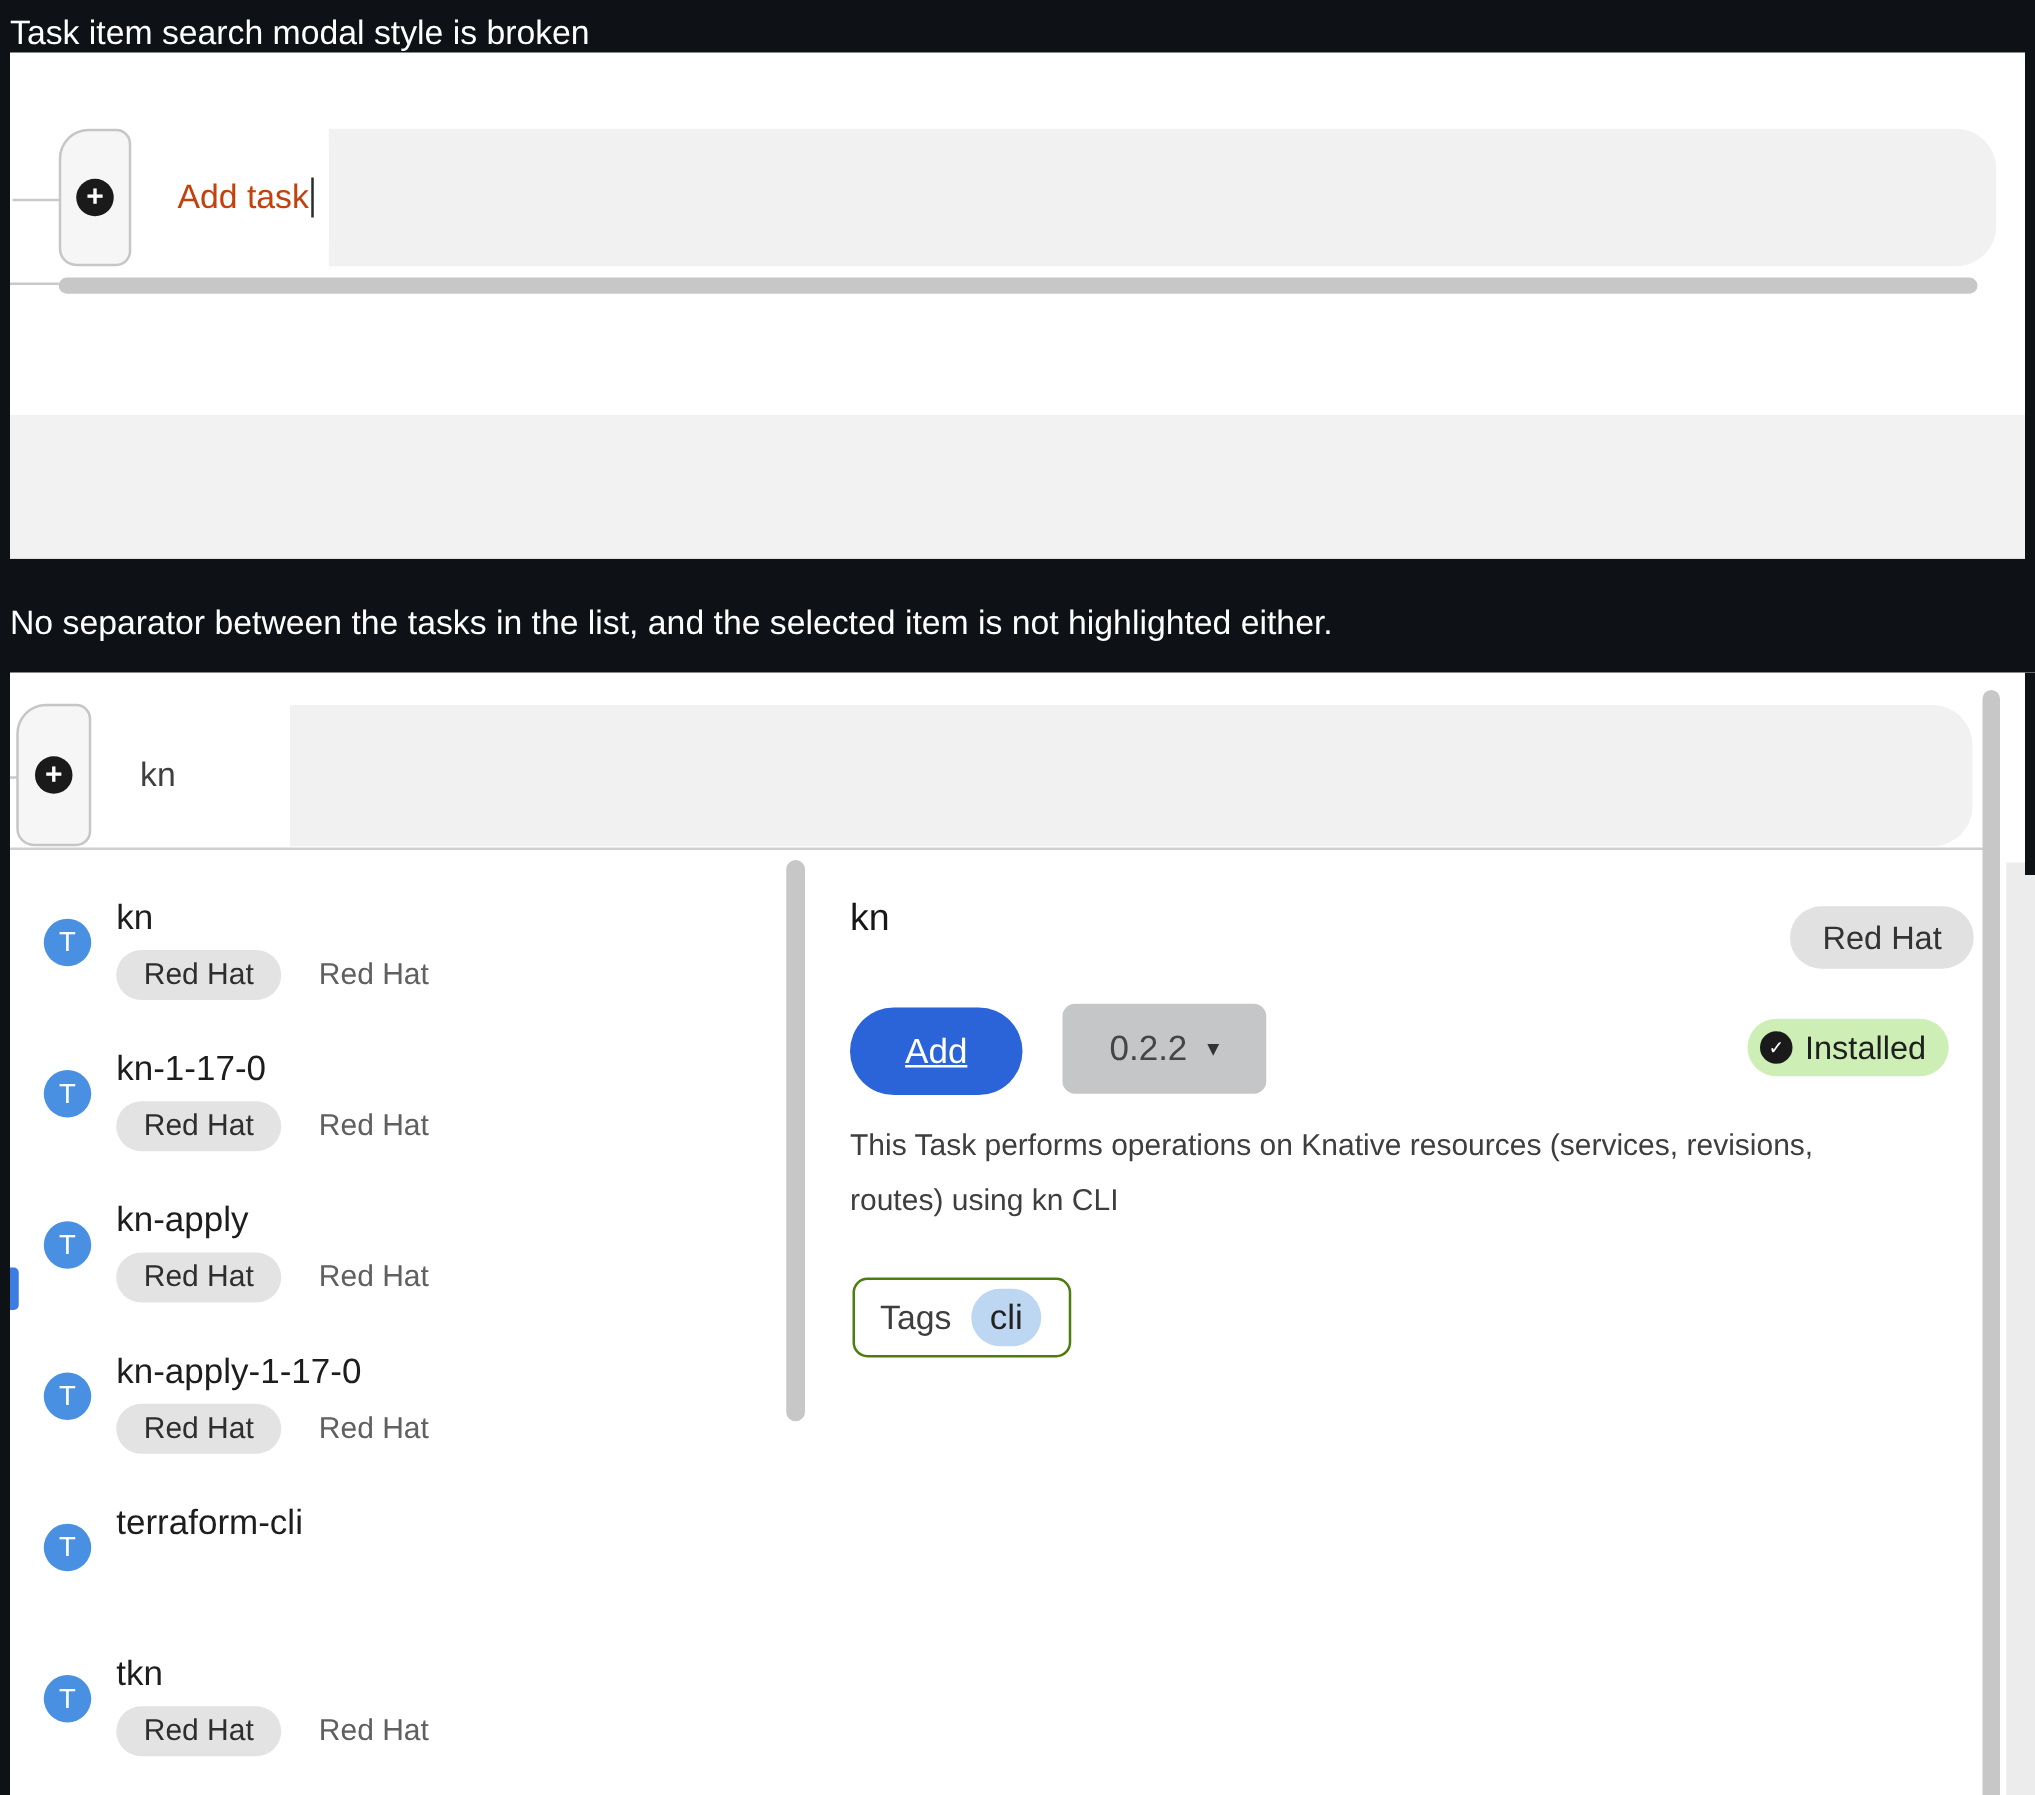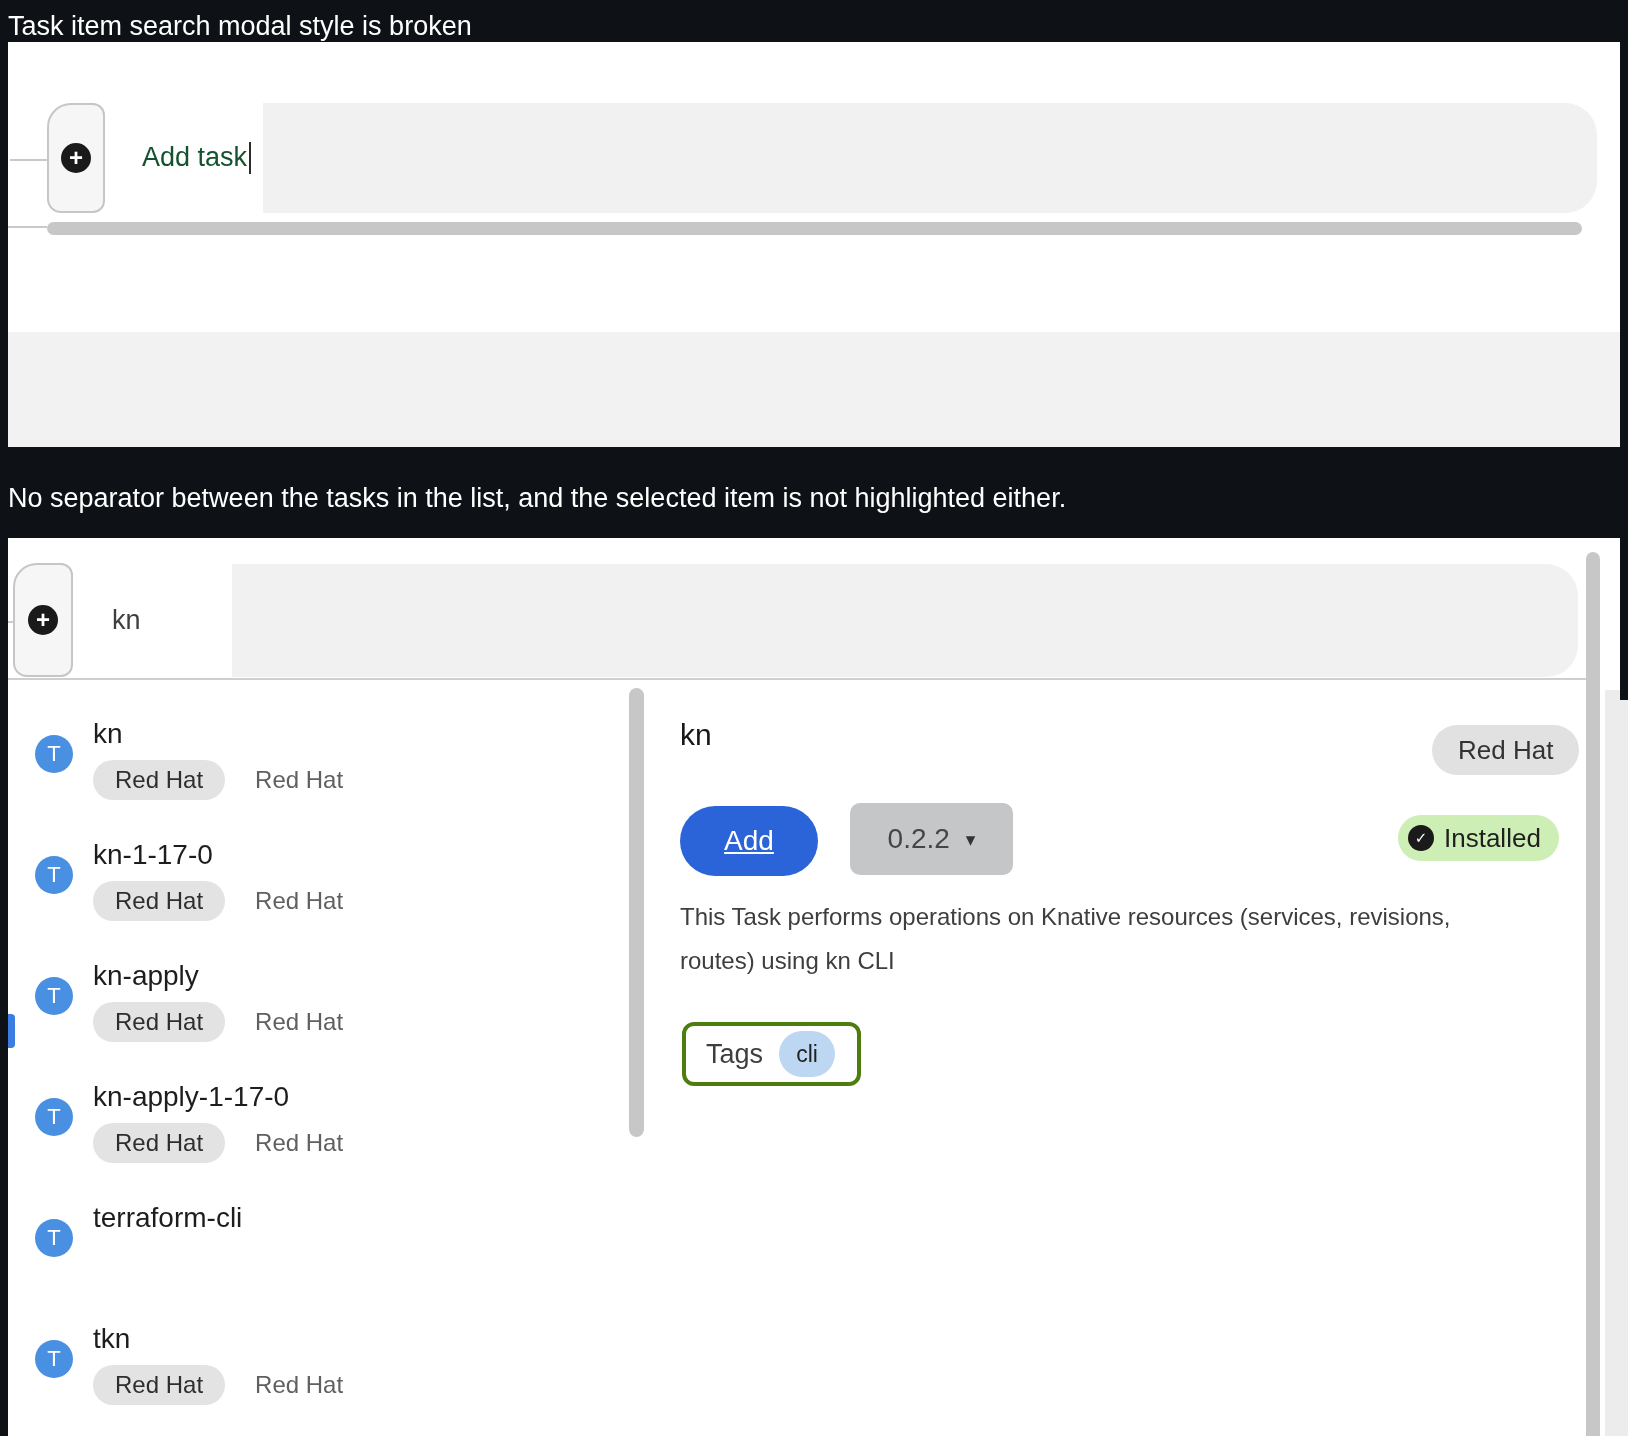--- a/index.html
+++ b/index.html
@@ -10,21 +10,21 @@
 
   
   .shot{background:#ffffff;overflow:hidden;}
 
   
   .plus-btn{background:#f6f6f6;border:2px solid #c6c6c6;border-radius:24px 12px 12px 14px;
             display:flex;align-items:center;justify-content:center;box-sizing:border-box;}
   .plus-circle{width:30px;height:30px;border-radius:50%;background:#1a1a1a;color:#ffffff;
                display:flex;align-items:center;justify-content:center;font-size:24px;font-weight:bold;line-height:1;}
   .tab{background:#ffffff;border-radius:18px;display:flex;align-items:center;box-sizing:border-box;}
-  .tab-text{color:#14532d;font-size:27px;}
+  .tab-text{color:#c2410c;font-size:27px;}
   .tab-text.dark{color:#3f3f3f;}
   .graybar{background:#f1f1f2;border-radius:0 32px 32px 0;}
   .caret{display:inline-block;width:2px;height:32px;background:#2b2b2b;margin-left:2px;vertical-align:middle;}
   .hline{background:#c9c9c9;}
   .scrollbar{background:#c7c7c7;}
 
   
   #task-list{position:absolute;}
   .task-row{position:relative;height:121px;width:620px;}
   .avatar{position:absolute;left:27px;top:23px;width:38px;height:38px;border-radius:50%;
@@ -43,25 +43,25 @@
   .add-btn{width:138px;height:70px;border-radius:35px;background:#2b63d8;color:#ffffff;font-size:28px;
            display:flex;align-items:center;justify-content:center;border:none;text-decoration:underline;}
   .ver-dd{width:163px;height:72px;border-radius:10px;background:#c5c6c7;display:flex;align-items:center;
           justify-content:center;gap:16px;color:#454545;font-size:28px;box-sizing:border-box;}
   .ver-caret{font-size:19px;color:#333333;}
   .installed{display:inline-flex;align-items:center;height:46px;border-radius:23px;background:#cdeeb4;
              padding:0 18px 0 10px;gap:10px;color:#1f1f1f;font-size:26px;}
   .installed-ic{width:26px;height:26px;border-radius:50%;background:#1a1a1a;color:#ffffff;font-size:15px;
                 display:flex;align-items:center;justify-content:center;font-weight:bold;}
   .desc{width:830px;font-size:24px;line-height:44px;color:#3e3e3e;}
-  .tags-box{display:inline-flex;align-items:center;height:64px;border:4px solid #4d7c0f;border-radius:12px;
+  .tags-box{display:inline-flex;align-items:center;height:64px;border:2px solid #4d7c0f;border-radius:12px;
             padding:0 22px 0 20px;gap:16px;box-sizing:border-box;background:#ffffff;}
   .tags-label{font-size:27px;color:#3e3e3e;}
   .tag-chip{display:inline-flex;align-items:center;justify-content:center;height:46px;min-width:56px;
-            border-radius:23px;background:#bdd7f2;color:#222222;font-size:23px;padding:0 12px;box-sizing:border-box;}
+            border-radius:23px;background:#bdd7f2;color:#222222;font-size:28px;padding:0 12px;box-sizing:border-box;}
 </style>
 </head>
 <body>
 
 <div class="stage">
 
   <div class="abs caption" style="left:8px;top:10px;">Task item search modal style is broken</div>
 
   <div class="abs shot" style="left:8px;top:42px;width:1612px;height:405px;">
 

